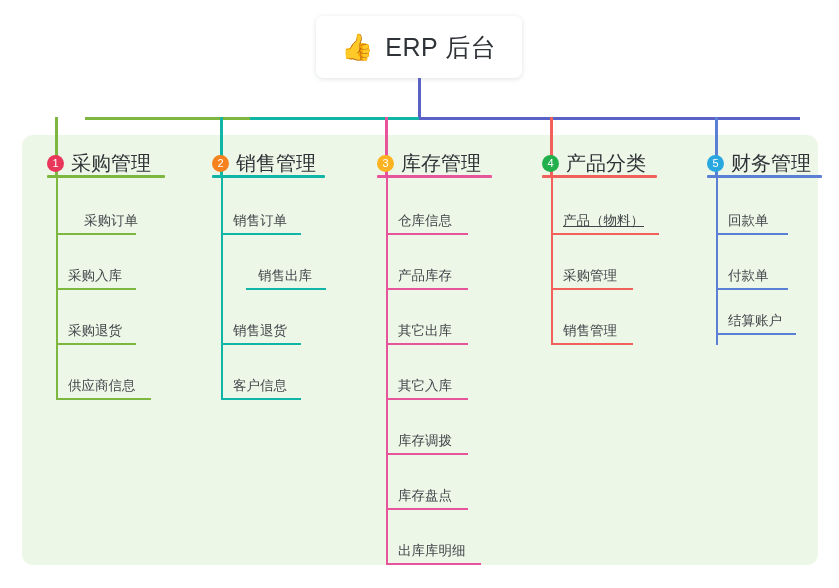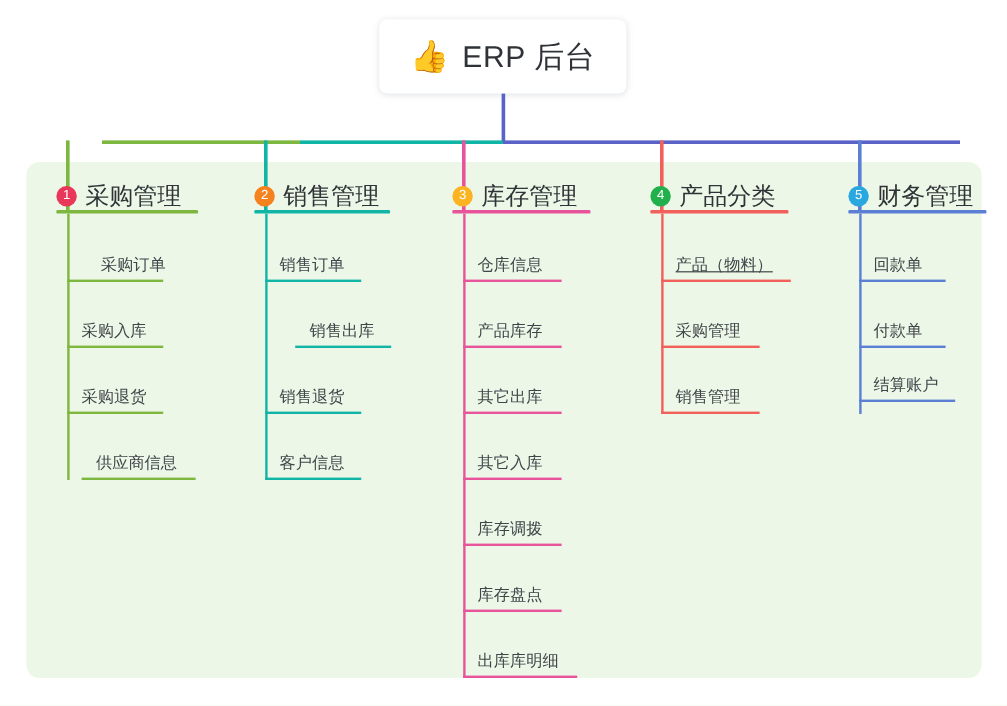--- a/index.html
+++ b/index.html
@@ -101,21 +101,21 @@
           <div class="leaf-rule" style="width: 80px; background: rgb(125, 183, 63);"></div>
         </div>
         <div class="leaf" style="left: 9px; top: 104px; width: 80px; height: 36px;">
           <span class="leaf-text" style="left: 12px;">采购入库</span>
           <div class="leaf-rule" style="width: 80px; background: rgb(125, 183, 63);"></div>
         </div>
         <div class="leaf" style="left: 9px; top: 159px; width: 80px; height: 36px;">
           <span class="leaf-text" style="left: 12px;">采购退货</span>
           <div class="leaf-rule" style="width: 80px; background: rgb(125, 183, 63);"></div>
         </div>
-        <div class="leaf" style="left: 9px; top: 214px; width: 95px; height: 36px; margin-left: 12px;">
+        <div class="leaf" style="left: 9px; top: 214px; width: 95px; height: 36px;">
           <span class="leaf-text" style="left: 12px;">供应商信息</span>
           <div class="leaf-rule" style="width: 95px; background: rgb(125, 183, 63);"></div>
         </div>
       </div>
       <div class="col" style="left: 212px; top: 150px;">
         <div class="col-head">
           <span class="badge" style="background: rgb(245, 130, 31);">2</span>
           <span class="col-title">销售管理</span>
         </div>
         <div class="head-rule" style="width: 113px; background: rgb(17, 181, 166);"></div>

